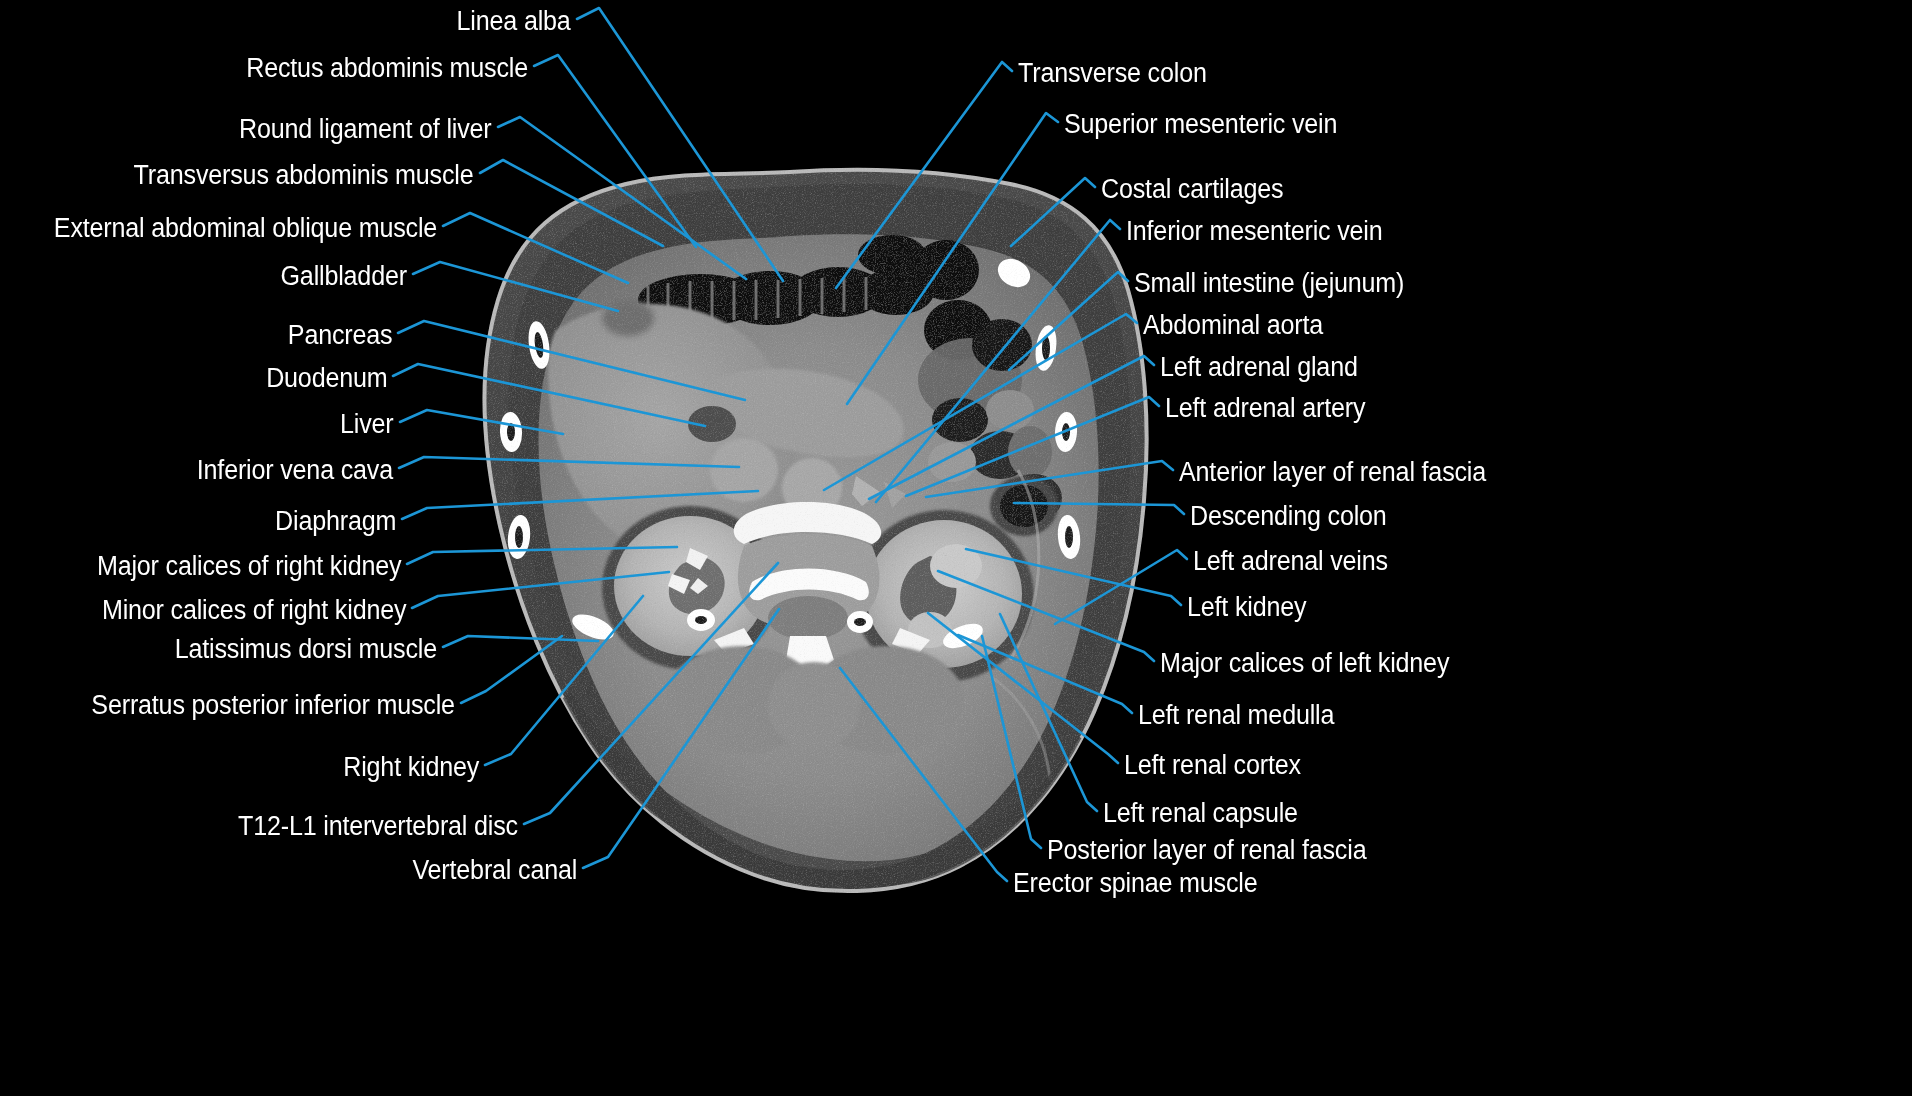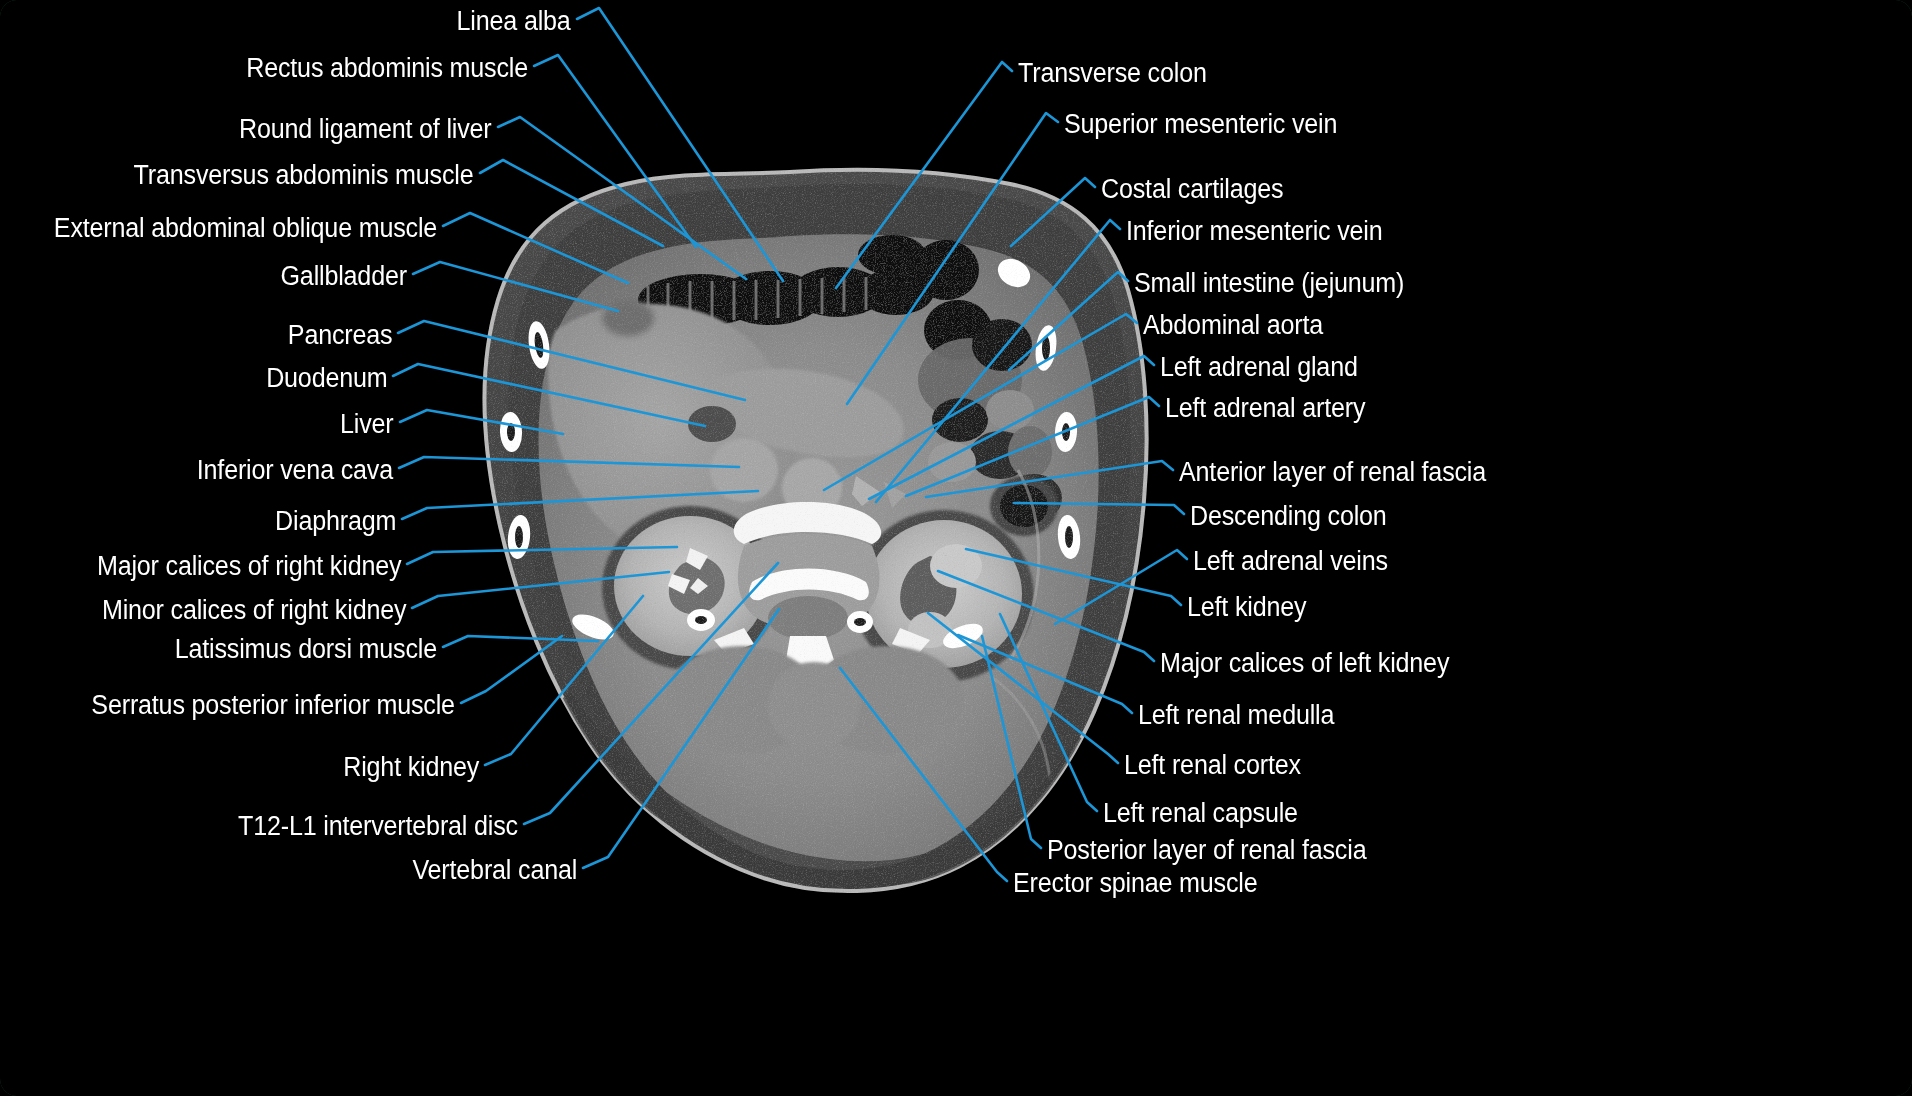--- a/index.html
+++ b/index.html
@@ -8,21 +8,20 @@
     padding: 0;
     background: #000000;
   }
   #stage {
     position: relative;
     width: 1912px;
     height: 1096px;
     background: #14532d;
     overflow: hidden;
     font-family: "Liberation Sans", "DejaVu Sans", sans-serif;
-    border-radius: 17px;
   }
   
   #ct-layer {
     position: absolute;
     left: 0; top: 0;
     width: 1912px;
     height: 1096px;
   }
   
   #lines-layer {

